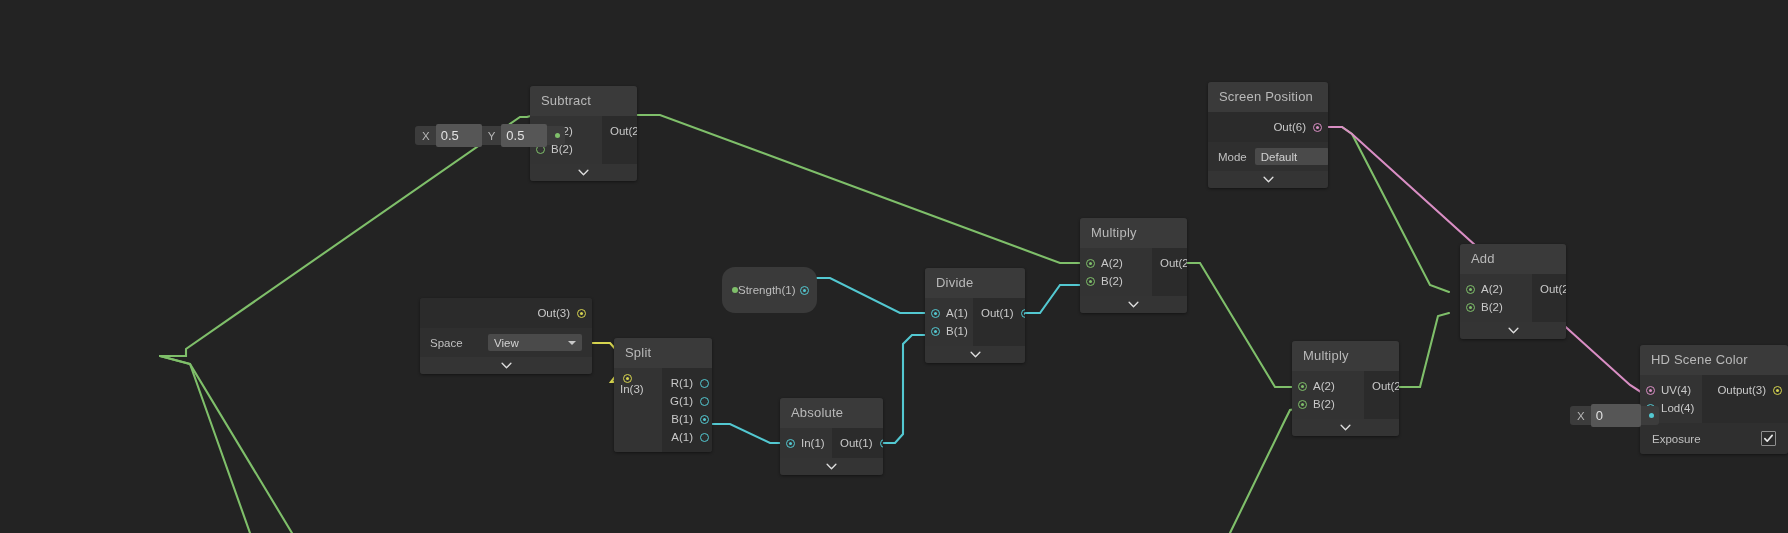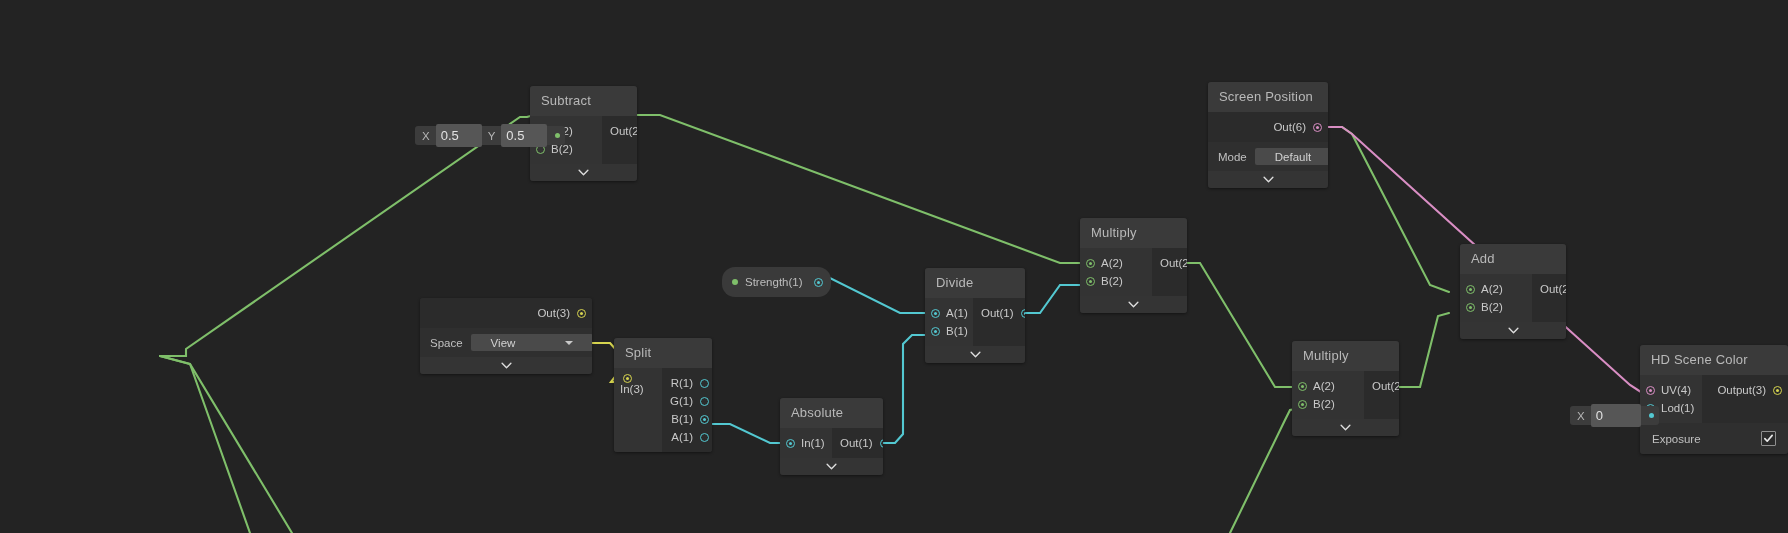--- a/index.html
+++ b/index.html
@@ -30,39 +30,39 @@
   .slot.outp{margin-left:7px;margin-right:-2px;}
   .c-green{border-color:#7fbf6a;} .c-green i{background:#7fbf6a;}
   .c-cyan{border-color:#53c8d1;}  .c-cyan i{background:#53c8d1;}
   .c-yellow{border-color:#d6d44f;}.c-yellow i{background:#d6d44f;}
   .c-pink{border-color:#d98ec4;}  .c-pink i{background:#d98ec4;}
   .footer{background:#343434;height:17px;display:flex;align-items:center;justify-content:center;}
   .chev{width:11px;height:7px;}
   .settingrow{background:#2f2f2f;display:flex;align-items:center;justify-content:space-between;
         padding:6px 10px;font-size:11.5px;color:#c0c0c0;gap:8px;}
   .dropdown{background:#4a4a4a;border-radius:2px;height:17px;min-width:85px;display:flex;align-items:center;
-        justify-content:space-between;padding:0 20px;font-size:11.5px;color:#d2d2d2;gap:44px;}
+        justify-content:space-between;padding:0 6px;font-size:11.5px;color:#d2d2d2;gap:44px;}
   .dd-arrow{width:0;height:0;border-left:4px solid transparent;border-right:4px solid transparent;
         border-top:4px solid #c9c9c9;}
   .checkbox{width:13px;height:13px;border:1px solid #8f8f8f;background:#2b2b2b;border-radius:1px;
         display:flex;align-items:center;justify-content:center;}
   .checkbox svg{width:11px;height:11px;}
 
   
   .valuewidget{position:absolute;display:flex;align-items:center;background:#3c3c3c;border-radius:3px;
         height:19px;padding:0 5px;gap:4px;font-size:11.5px;color:#cfcfcf;}
   .vw-lab{color:#b6b6b6;padding:0 2px;}
   .vw-field{background:#565656;border-radius:2px;height:23px;min-width:36px;display:flex;align-items:center;
         padding:0 5px;color:#e2e2e2;font-size:13px;}
   .vw-dot{width:5px;height:5px;border-radius:50%;background:#7fbf6a;margin-left:4px;}
   .vw-dot.cyan{background:#53c8d1;}
 
   
-  .pill{position:absolute;display:flex;align-items:center;gap:7px;background:#3a3a3a;border-radius:13px;
-        height:22px;padding:4px 10px;font-size:11.5px;color:#bdbdbd;}
+  .pill{position:absolute;display:flex;align-items:center;background:#3a3a3a;border-radius:13px;
+        height:22px;padding:12px 10px;font-size:11.5px;color:#bdbdbd;}
   .pill .dot{width:6px;height:6px;border-radius:50%;background:#7fbf6a;}
 </style>
 </head>
 <body>
 
 <div id="canvas">
 
   <svg id="wires" viewBox="0 0 1788 533">
     <g fill="none" stroke-width="2.1" stroke-linecap="round">
 
@@ -374,21 +374,21 @@
     <div class="ports">
       <div class="col-in" style="min-width:62px;">
         <div class="prow">
           <span class="slot in c-pink">
               <i></i>
             </span>
           <span>UV(4)</span>
         </div>
         <div class="prow">
           <span class="slot in c-cyan empty"></span>
-          <span>Lod(1)</span>
+          <span>Lod(4)</span>
         </div>
       </div>
       <div class="col-out">
         <div class="prow out">
           <span>Output(3)</span>
           <span class="slot outp c-yellow">
               <i></i>
             </span>
         </div>
       </div>

